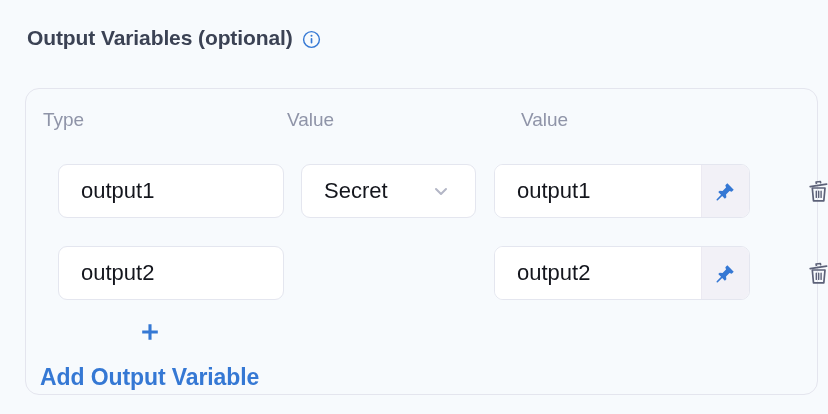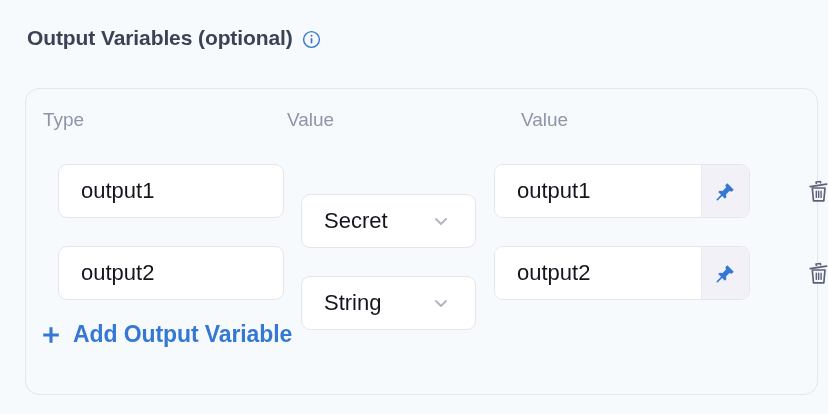--- a/index.html
+++ b/index.html
@@ -111,21 +111,20 @@
     left: 16px;
     width: 226px;
   }
 
   .field-type {
     left: 259px;
     width: 175px;
     padding-right: 20px;
     justify-content: space-between;
     cursor: pointer;
-    margin-top: 30px;
   }
   .field-type .type-text {
     flex: 0 0 auto;
   }
   .chevron {
     width: 20px;
     height: 20px;
     flex: 0 0 auto;
     margin-right: 4px;
   }
@@ -189,23 +188,24 @@
     display: block;
   }
 
   
   .add-link {
     position: absolute;
     left: 14px;
     top: 232px;
     display: flex;
     align-items: center;
-    gap: 11px;
+    gap: 21px;
     cursor: pointer;
     user-select: none;
+    flex-direction: column;
   }
   .plus-icon {
     width: 22px;
     height: 22px;
     display: block;
     flex: 0 0 auto;
   }
   .add-link-text {
     font-size: 23px;
     font-weight: 700;
@@ -272,28 +272,20 @@
               <path d="M6.3 9.0 L19.0 9.0 L17.8 21.8 L7.5 21.8 Z" fill="none" stroke="#5c6178" stroke-width="1.7" stroke-linejoin="round"></path>
               <path d="M10.3 12.2 L10.3 18.4 M12.7 12.2 L12.7 18.4 M15.1 12.2 L15.1 18.4" fill="none" stroke="#5c6178" stroke-width="1.4" stroke-linecap="round"></path>
             </svg>
           </span>
         </button>
       </div>
 
       <div class="var-row">
         <div class="field field-name">output2</div>
 
-        <div class="field field-type">
-          <span class="type-text">String</span>
-          <span class="chevron">
-            <svg viewBox="0 0 20 20" width="20" height="20" aria-hidden="true">
-              <path d="M5 8 L10 13 L15 8" fill="none" stroke="#b3b6c6" stroke-width="2" stroke-linecap="round" stroke-linejoin="round"></path>
-            </svg>
-          </span>
-        </div>
 
         <div class="value-wrap">
           <div class="value-input">output2</div>
           <div class="pin-button">
             <span class="pin-icon">
               <svg viewBox="0 0 24 24" width="21" height="21" aria-hidden="true">
                 <path d="M14.1 2.6 L21.4 9.9 L19.1 12.2 L16.6 11.4 L12.6 15.4 L13.0 18.6 L11.3 20.3 L3.7 12.7 L5.4 11.0 L8.6 11.4 L12.6 7.4 L11.8 4.9 Z" fill="#3578d4"></path>
                 <path d="M7.6 16.4 L2.6 21.4" stroke="#3578d4" stroke-width="1.8" stroke-linecap="round"></path>
               </svg>
             </span>

